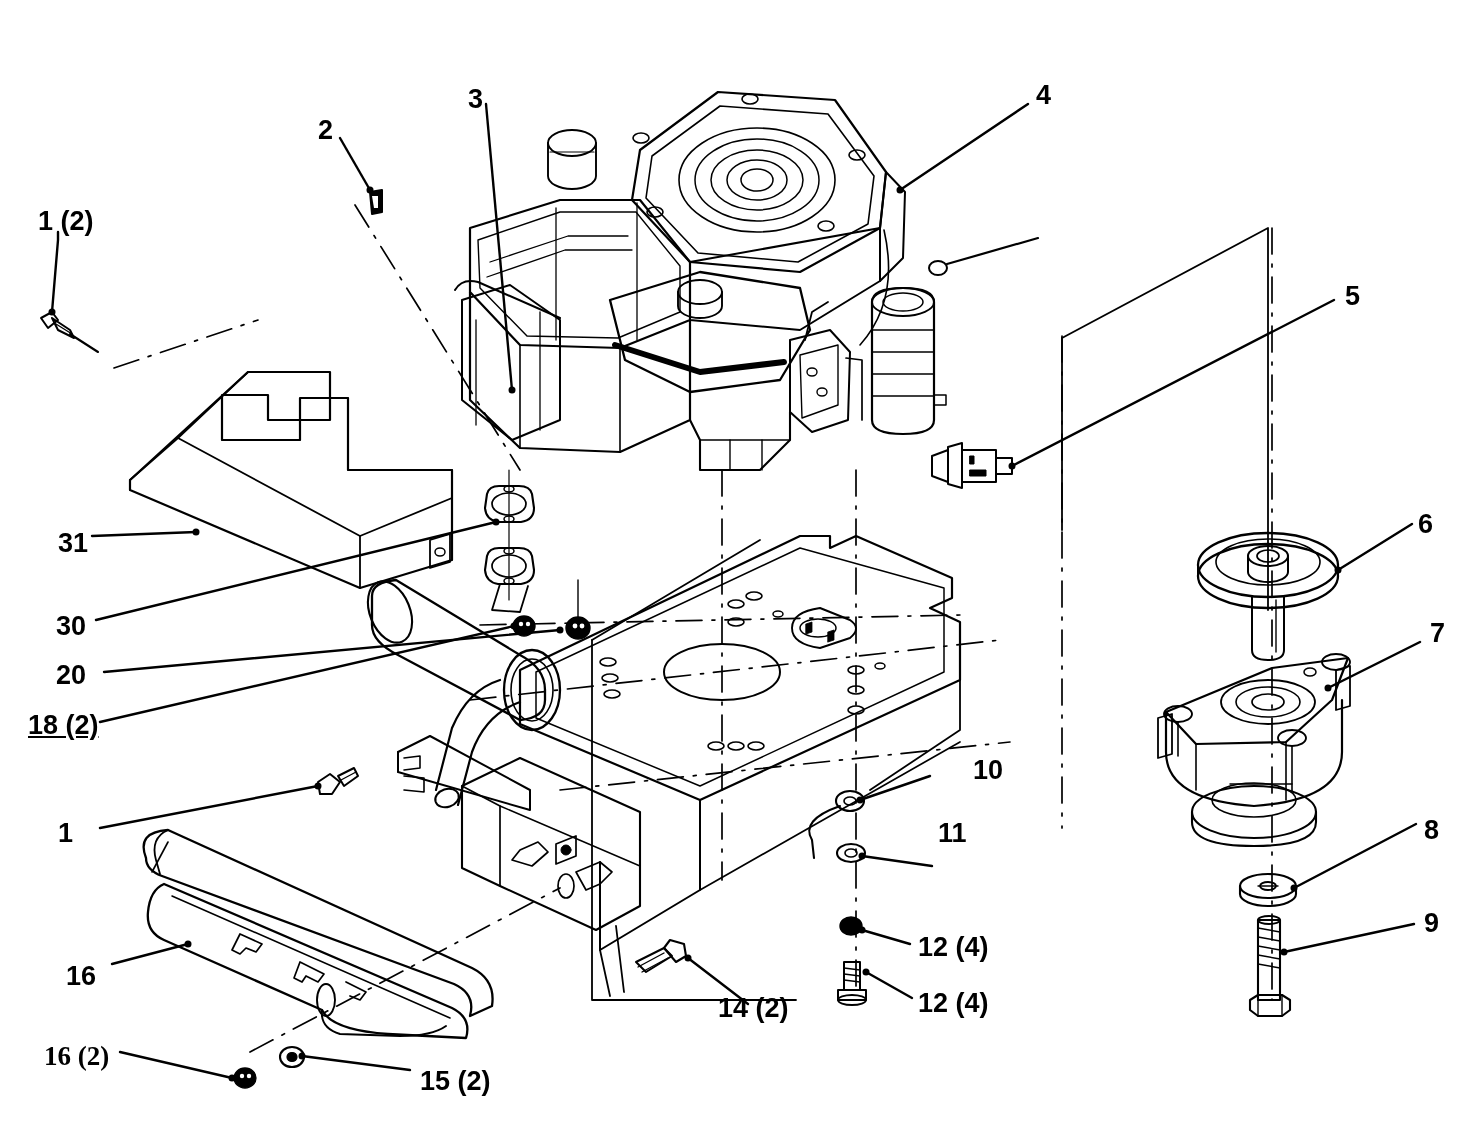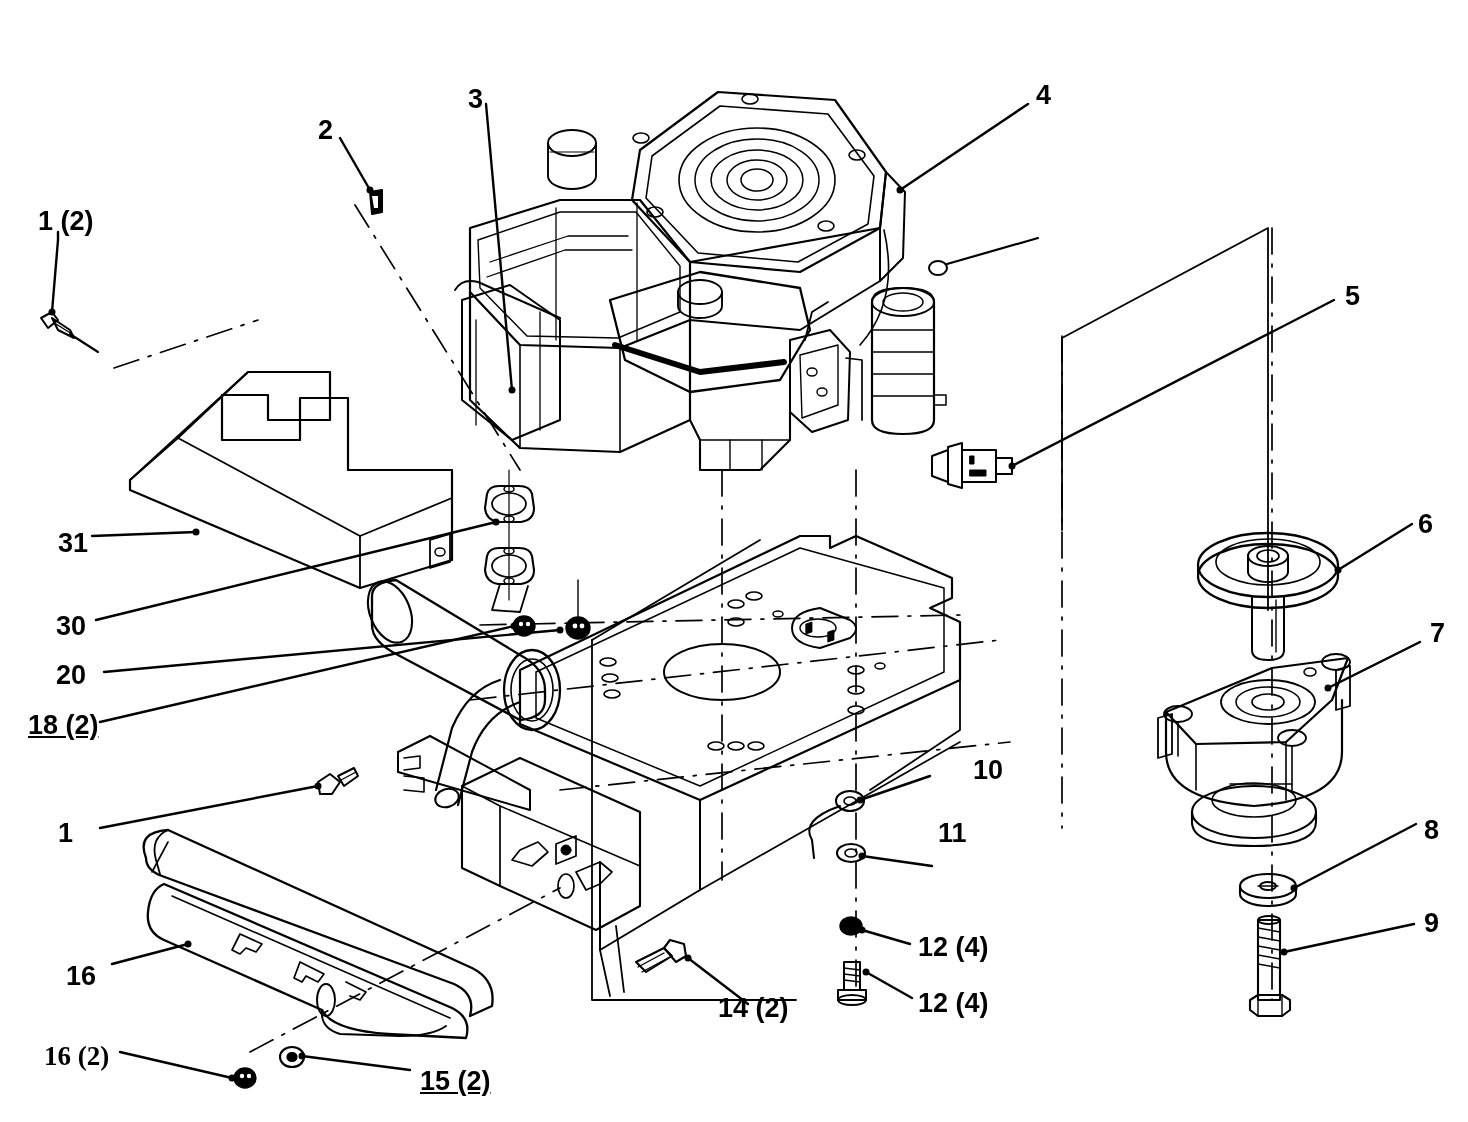--- a/index.html
+++ b/index.html
@@ -447,21 +447,21 @@
   <div class="callout" style="left:1345px; top:283px;">5</div>
   <div class="callout" style="left:1418px; top:511px;">6</div>
   <div class="callout" style="left:1430px; top:620px;">7</div>
   <div class="callout" style="left:1424px; top:817px;">8</div>
   <div class="callout" style="left:1424px; top:910px;">9</div>
   <div class="callout" style="left:938px; top:757px;margin-left:35px;">10</div>
   <div class="callout" style="left:938px; top:820px;text-align:center;">11</div>
   <div class="callout" style="left:918px; top:934px;">12 (4)</div>
   <div class="callout" style="left:918px; top:990px;">12 (4)</div>
   <div class="callout" style="left:718px; top:995px;">14 (2)</div>
-  <div class="callout" style="left:420px; top:1068px;text-decoration:underline;">15 (2)</div>
+  <div class="callout" style="left:420px; top:1068px;">15 (2)</div>
   <div class="callout" style="left:44px; top:1043px;font-family:Liberation Serif, serif;">16 (2)</div>
   <div class="callout" style="left:66px; top:963px;">16</div>
   <div class="callout" style="left:58px; top:820px;">1</div>
   <div class="callout" style="left:28px; top:712px;text-decoration:underline;">18 (2)</div>
   <div class="callout" style="left:56px; top:662px;">20</div>
   <div class="callout" style="left:56px; top:613px;">30</div>
   <div class="callout" style="left:58px; top:530px;">31</div>
 
 </div>
 

